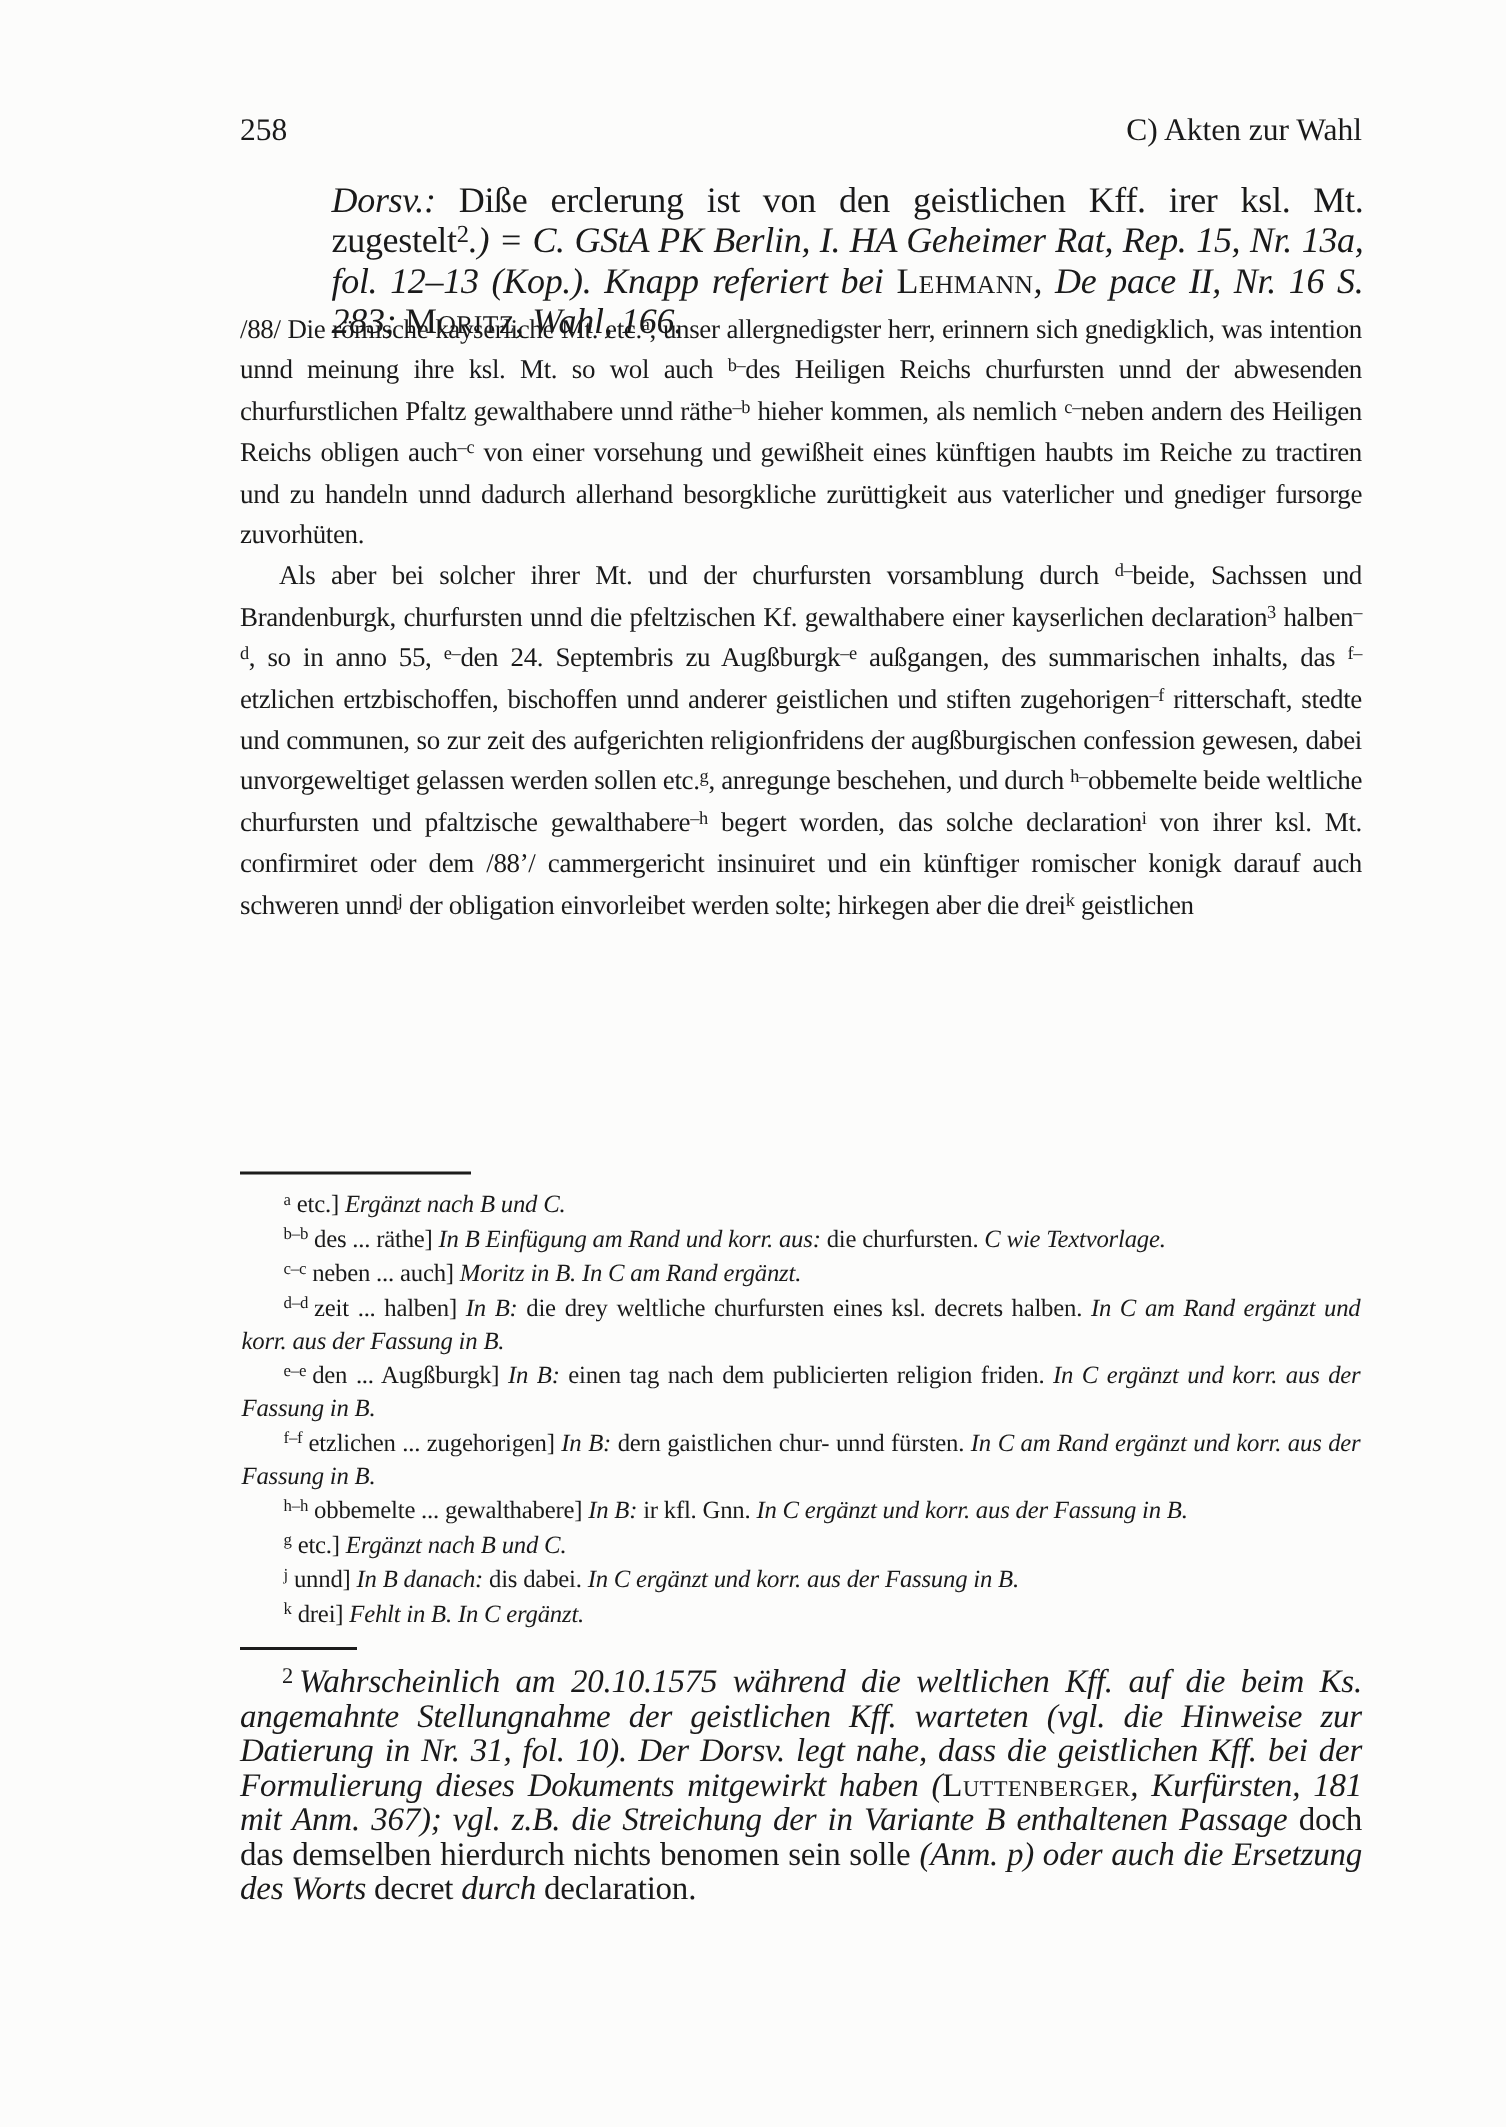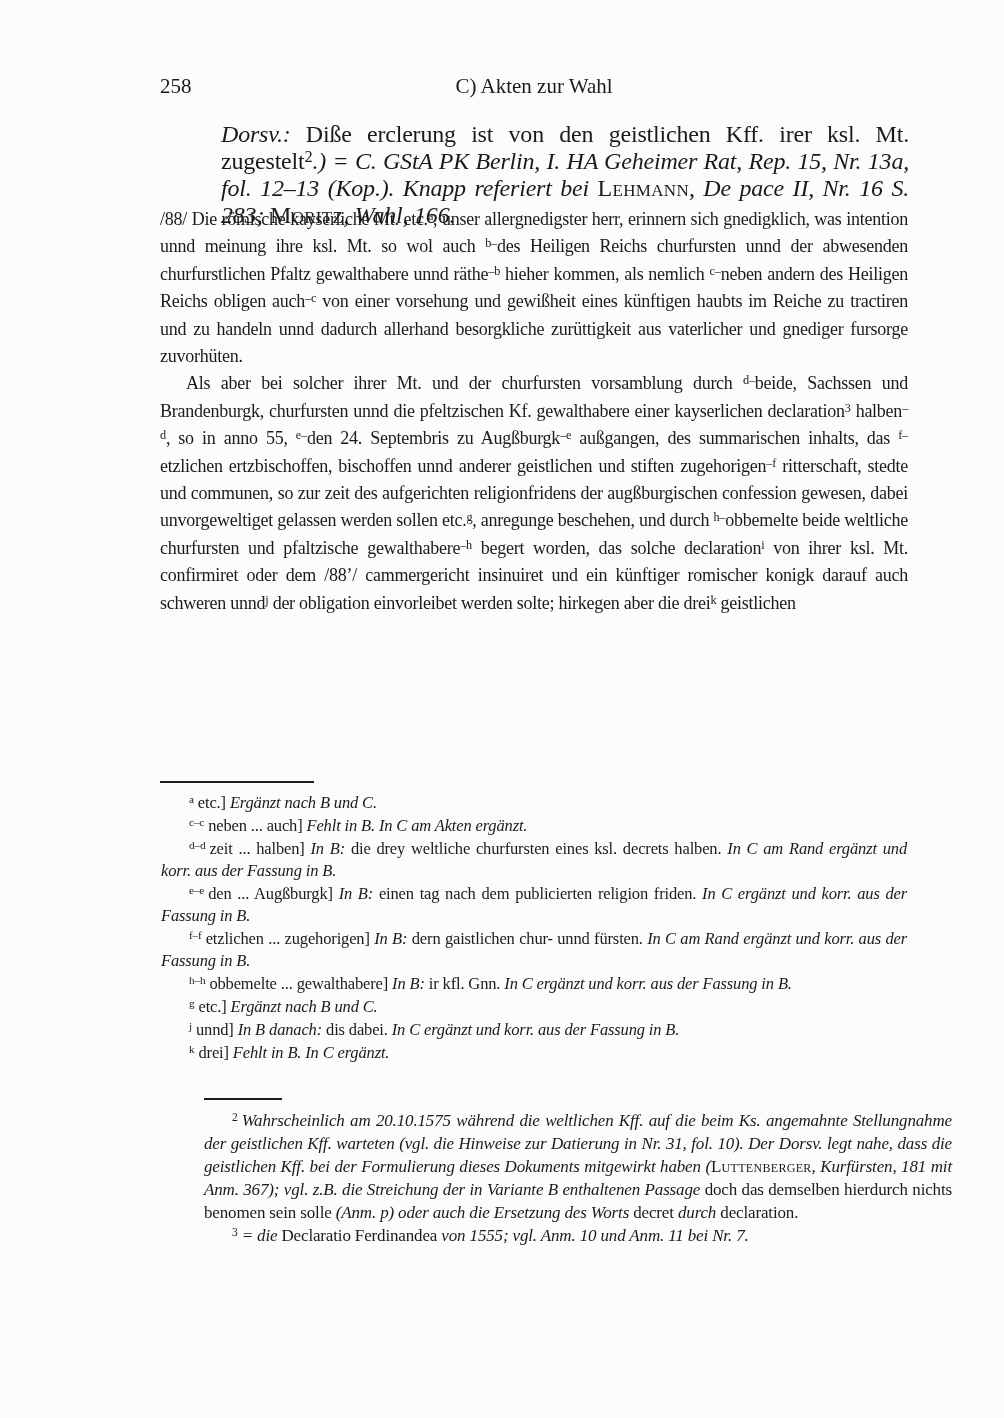--- a/index.html
+++ b/index.html
@@ -8,21 +8,21 @@
     background: #fcfcfb;
     color: #1a1a1a;
     font-family: "Liberation Serif", serif;
     position: relative;
     overflow: hidden;
   }
   .page { position: absolute; inset: 0; }
 
   .header { position: absolute; top: 74px; left: 160px; width: 748px; font-size: 21px; }
   .pageno { position: absolute; left: 0; top: 0; }
-  .runtitle { text-align: center; }
+  .runtitle { text-align: right; }
 
   .dorsal {
     position: absolute; top: 121px; left: 221px; width: 688px;
     font-size: 24px; line-height: 27px; text-align: justify;
     letter-spacing: -0.2px;
   }
 
   .body-text {
     position: absolute; top: 206px; left: 160px; width: 748px;
     font-size: 18px; line-height: 27.4px; text-align: justify;
@@ -34,23 +34,22 @@
   .apparatus {
     position: absolute; top: 781px; left: 160px; width: 748px;
     font-size: 16.5px; line-height: 22px; text-align: justify;
     letter-spacing: -0.15px;
   }
   .apparatus .rule { width: 154px; height: 0; border-top: 2px solid #1c1c1c; margin-bottom: 9px; }
   .app-note { margin: 1px; text-indent: 28px; font-family: Liberation Serif, serif; }
 
   .footnotes {
     position: absolute; top: 1098px; left: 160px; width: 748px;
-    font-size: 17px; line-height: 23px; text-align: justify;
+    font-size: 22px; line-height: 23px; text-align: justify;
     letter-spacing: -0.15px;
-    margin-left: 44px;
   }
   .footnotes .rule { width: 78px; height: 0; border-top: 2px solid #1c1c1c; margin-bottom: 9px; }
   .fn { margin: 0; text-indent: 28px; }
 
   .it  { font-style: italic; }
   .sc  { font-variant: small-caps; letter-spacing: 0.3px; }
   .sup { font-size: 0.68em; position: relative; top: -0.42em; line-height: 0; }
   .mark { margin-right: 4px; }
 </style>
 </head>
@@ -66,29 +65,29 @@
   <div class="dorsal"><span class="it">Dorsv.: </span><span>Diße erclerung ist von den geistlichen Kff. irer ksl. Mt. zugestelt</span><span class="sup">2</span><span class="it">.) = C. GStA PK Berlin, I. HA Geheimer Rat, Rep. 15, Nr. 13a, fol. 12–13 (Kop.). Knapp referiert bei </span><span class="sc">Lehmann</span><span class="it">, De pace II, Nr. 16 S. 283; </span><span class="sc">Moritz</span><span class="it">, Wahl, 166.</span></div>
 
   <div class="body-text">
     <p><span>/88/ Die römische kayserliche Mt. etc.</span><span class="sup">a</span><span>, unser allergnedigster herr, erinnern sich gnedigklich, was intention unnd meinung ihre ksl. Mt. so wol auch </span><span class="sup">b–</span><span>des Heiligen Reichs churfursten unnd der abwesenden churfurstlichen Pfaltz gewalthabere unnd räthe</span><span class="sup">–b</span><span> hieher kommen, als nemlich </span><span class="sup">c–</span><span>neben andern des Heiligen Reichs obligen auch</span><span class="sup">–c</span><span> von einer vorsehung und gewißheit eines künftigen haubts im Reiche zu tractiren und zu handeln unnd dadurch allerhand besorgkliche zurüttigkeit aus vaterlicher und gnediger fursorge zuvorhüten.</span></p>
     <p class="indent"><span>Als aber bei solcher ihrer Mt. und der churfursten vorsamblung durch </span><span class="sup">d–</span><span>beide, Sachssen und Brandenburgk, churfursten unnd die pfeltzischen Kf. gewalthabere einer kayserlichen declaration</span><span class="sup">3</span><span> halben</span><span class="sup">–d</span><span>, so in anno 55, </span><span class="sup">e–</span><span>den 24. Septembris zu Augßburgk</span><span class="sup">–e</span><span> außgangen, des summarischen inhalts, das </span><span class="sup">f–</span><span>etzlichen ertzbischoffen, bischoffen unnd anderer geistlichen und stiften zugehorigen</span><span class="sup">–f</span><span> ritterschaft, stedte und communen, so zur zeit des aufgerichten religionfridens der augßburgischen confession gewesen, dabei unvorgeweltiget gelassen werden sollen etc.</span><span class="sup">g</span><span>, anregunge beschehen, und durch </span><span class="sup">h–</span><span>obbemelte beide weltliche churfursten und pfaltzische gewalthabere</span><span class="sup">–h</span><span> begert worden, das solche declaration</span><span class="sup">i</span><span> von ihrer ksl. Mt. confirmiret oder dem /88’/ cammergericht insinuiret und ein künftiger romischer konigk darauf auch schweren unnd</span><span class="sup">j</span><span> der obligation einvorleibet werden solte; hirkegen aber die drei</span><span class="sup">k</span><span> geistlichen</span></p>
   </div>
 
   <div class="apparatus">
     <div class="rule"></div>
     <p class="app-note"><span class="sup mark">a</span><span><span>etc.] </span><span class="it">Ergänzt nach B und C.</span></span></p>
-    <p class="app-note"><span class="sup mark">c–c</span><span><span>neben ... auch] </span><span class="it">Fehlt in B. In C am Akten ergänzt.</span></span></p>
+    <p class="app-note"><span class="sup mark">b–b</span><span><span>des ... räthe] </span><span class="it">In B Einfügung am Rand und korr. aus: </span><span>die churfursten. </span><span class="it">C wie Textvorlage.</span></span></p>
+    <p class="app-note"><span class="sup mark">c–c</span><span><span>neben ... auch] </span><span class="it">Moritz in B. In C am Rand ergänzt.</span></span></p>
     <p class="app-note"><span class="sup mark">d–d</span><span><span>zeit ... halben] </span><span class="it">In B: </span><span>die drey weltliche churfursten eines ksl. decrets halben. </span><span class="it">In C am Rand ergänzt und korr. aus der Fassung in B.</span></span></p>
     <p class="app-note"><span class="sup mark">e–e</span><span><span>den ... Augßburgk] </span><span class="it">In B: </span><span>einen tag nach dem publicierten religion friden. </span><span class="it">In C ergänzt und korr. aus der Fassung in B.</span></span></p>
     <p class="app-note"><span class="sup mark">f–f</span><span><span>etzlichen ... zugehorigen] </span><span class="it">In B: </span><span>dern gaistlichen chur- unnd fürsten. </span><span class="it">In C am Rand ergänzt und korr. aus der Fassung in B.</span></span></p>
     <p class="app-note"><span class="sup mark">h–h</span><span><span>obbemelte ... gewalthabere] </span><span class="it">In B: </span><span>ir kfl. Gnn. </span><span class="it">In C ergänzt und korr. aus der Fassung in B.</span></span></p>
     <p class="app-note"><span class="sup mark">g</span><span><span>etc.] </span><span class="it">Ergänzt nach B und C.</span></span></p>
     <p class="app-note"><span class="sup mark">j</span><span><span>unnd] </span><span class="it">In B danach: </span><span>dis dabei. </span><span class="it">In C ergänzt und korr. aus der Fassung in B.</span></span></p>
     <p class="app-note"><span class="sup mark">k</span><span><span>drei] </span><span class="it">Fehlt in B. In C ergänzt.</span></span></p>
   </div>
 
   <div class="footnotes">
     <div class="rule"></div>
     <p class="fn"><span class="sup mark">2</span><span><span class="it">Wahrscheinlich am 20.10.1575 während die weltlichen Kff. auf die beim Ks. angemahnte Stellungnahme der geistlichen Kff. warteten (vgl. die Hinweise zur Datierung in Nr. 31, fol. 10). Der Dorsv. legt nahe, dass die geistlichen Kff. bei der Formulierung dieses Dokuments mitgewirkt haben (</span><span class="sc">Luttenberger</span><span class="it">, Kurfürsten, 181 mit Anm. 367); vgl. z.B. die Streichung der in Variante B enthaltenen Passage </span><span>doch das demselben hierdurch nichts benomen sein solle </span><span class="it">(Anm. p) oder auch die Ersetzung des Worts </span><span>decret </span><span class="it">durch </span><span>declaration.</span></span></p>
-    <p class="fn"><span class="sup mark">3</span><span><span class="it">= die </span><span>Declaratio Ferdinandea </span><span class="it">von 1555; vgl. Anm. 10 und Anm. 11 bei Nr. 7.</span></span></p>
   </div>
 
 </div>
 
 </body></html>

